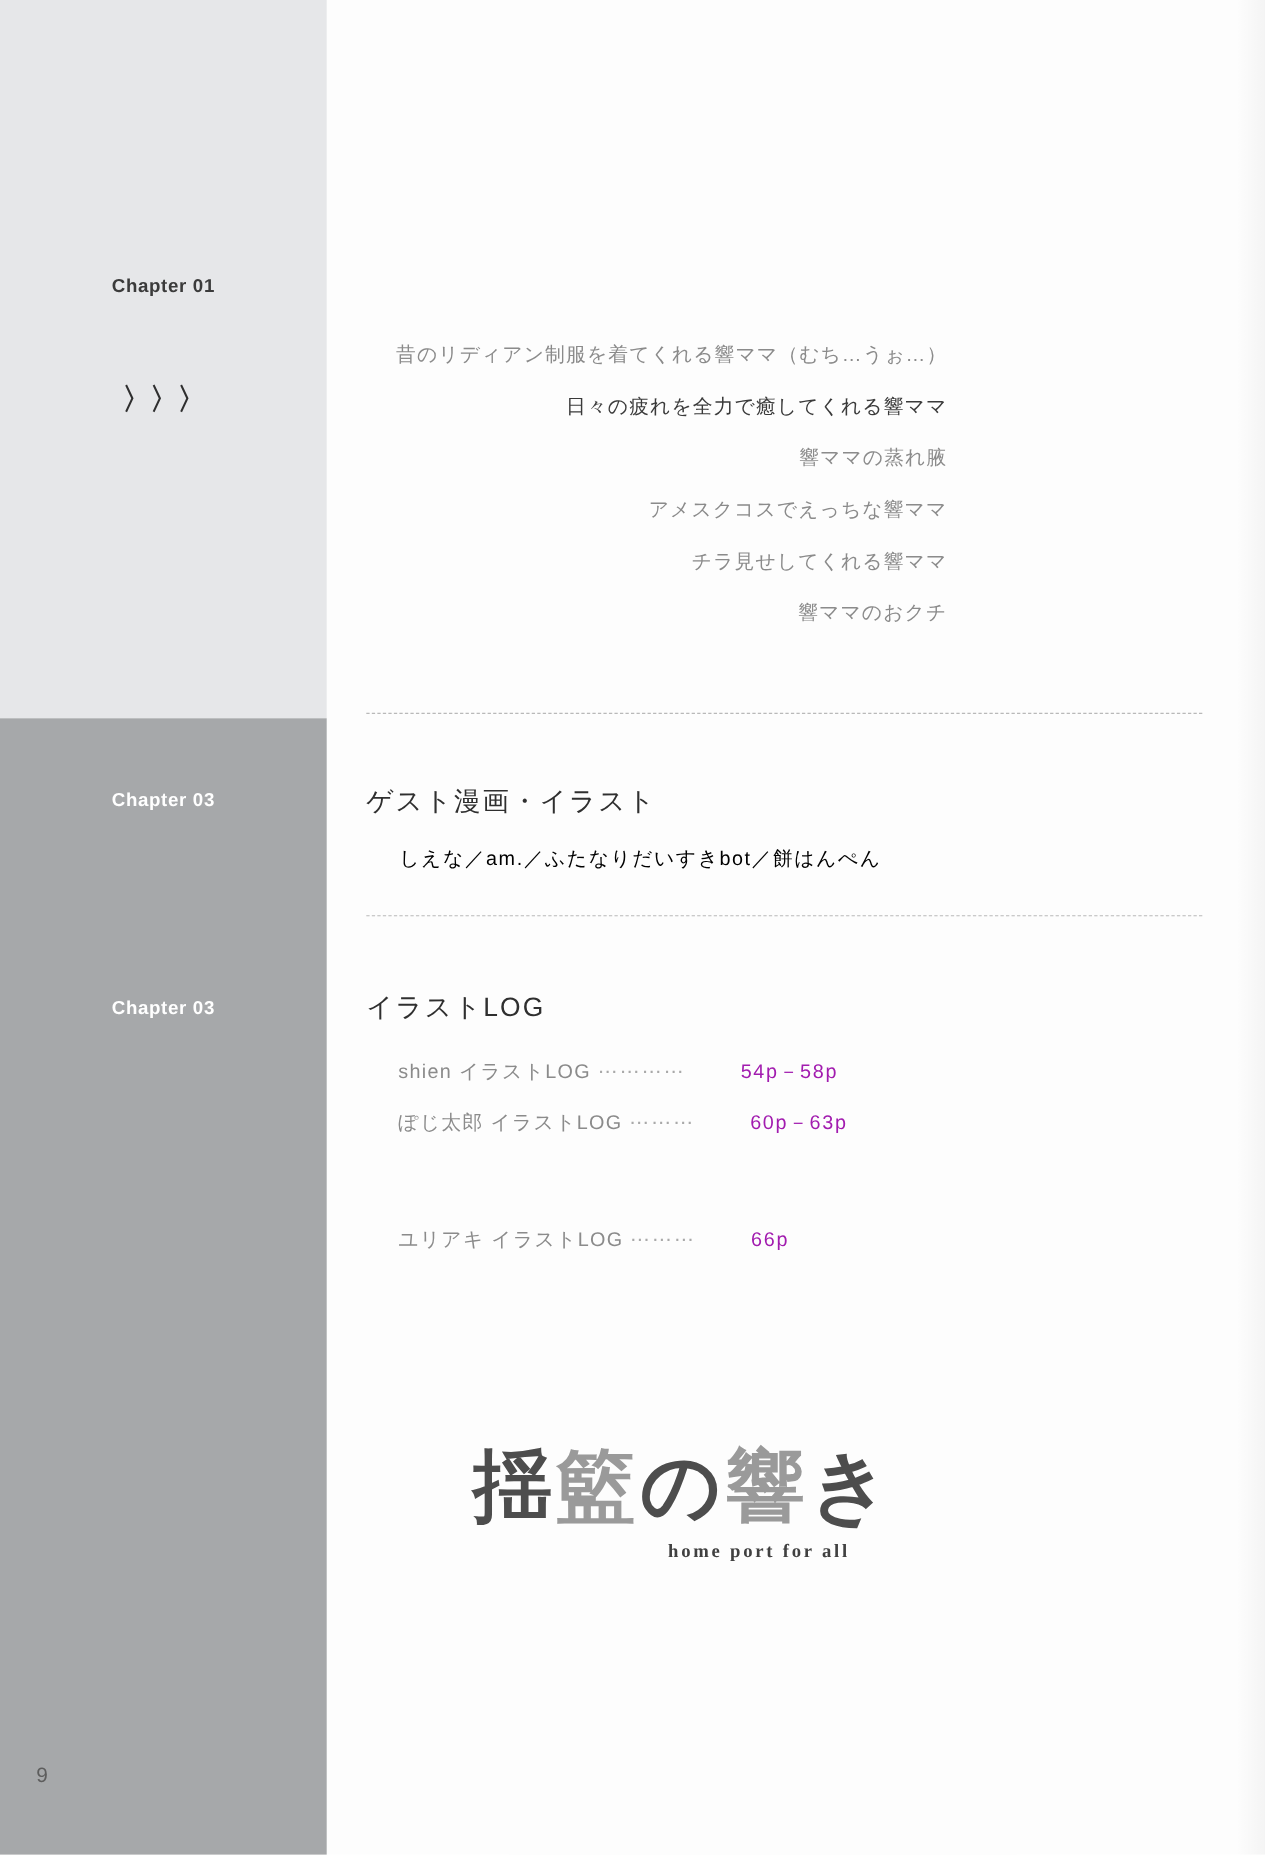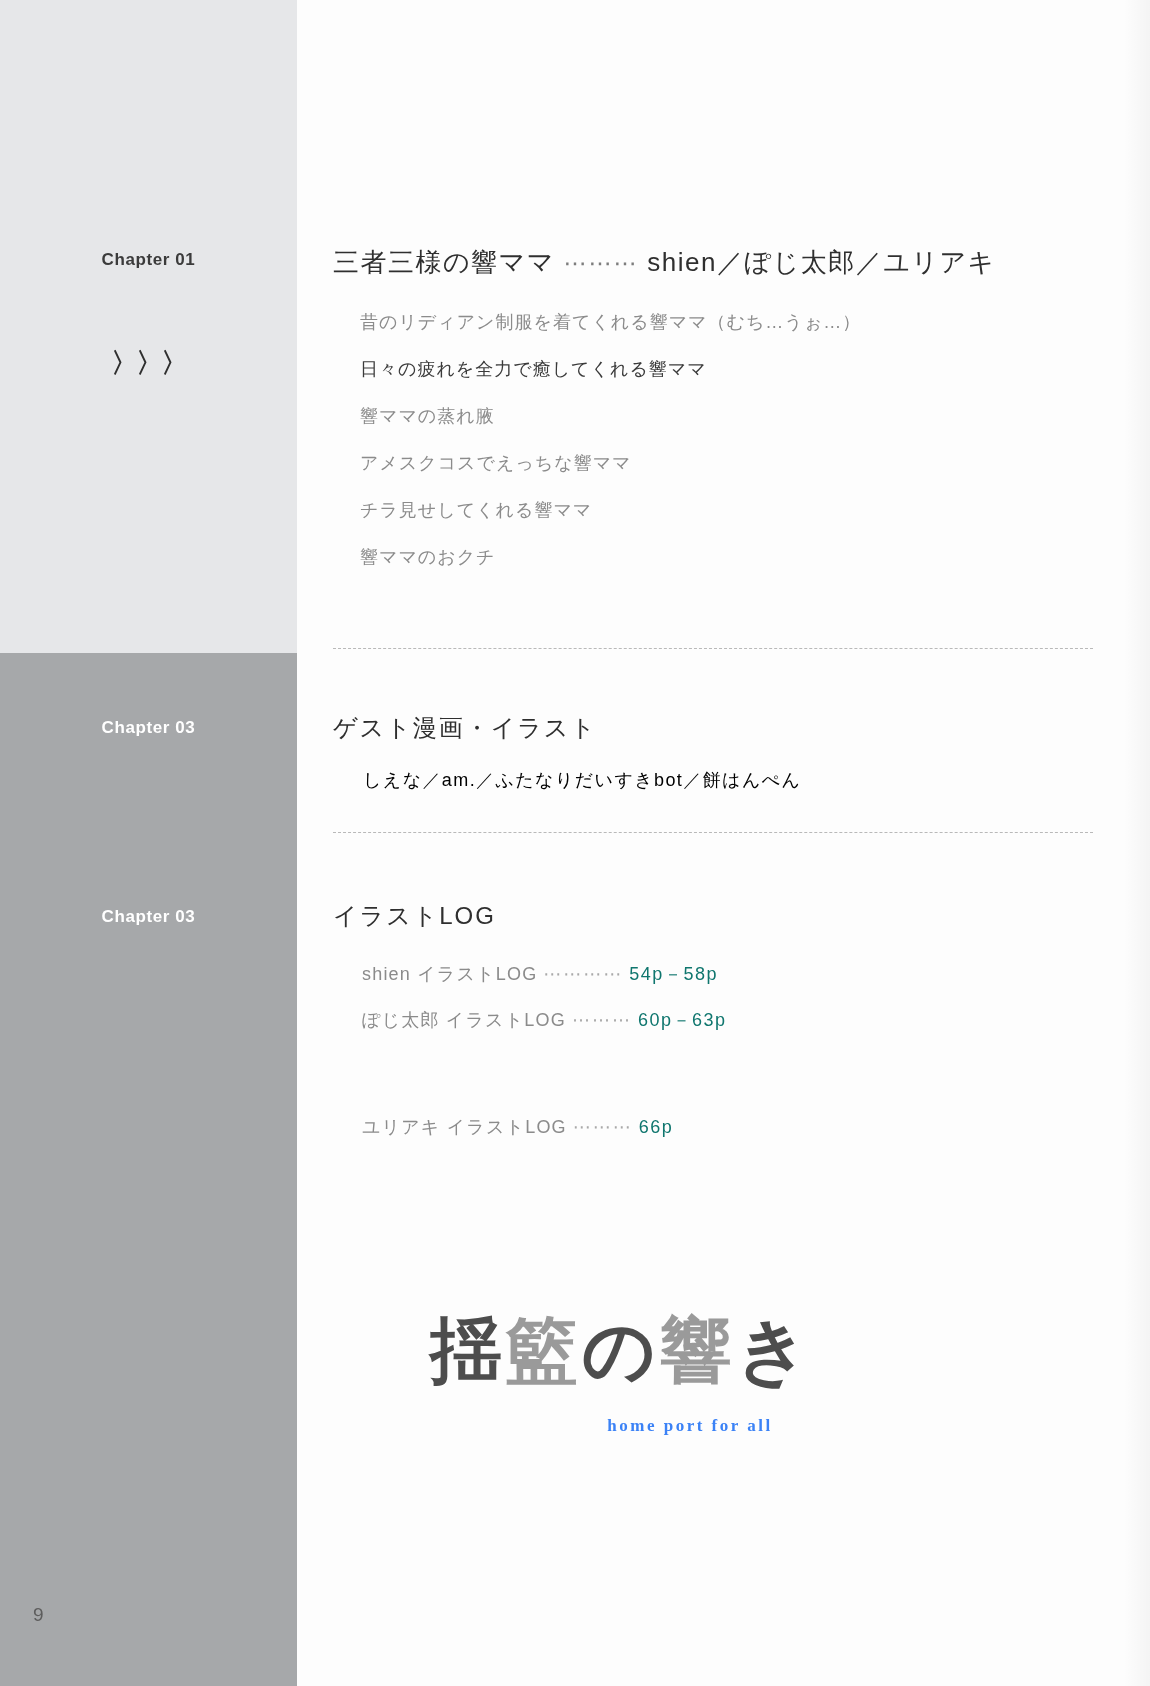--- a/index.html
+++ b/index.html
@@ -87,20 +87,21 @@
   }
   .ch-title .dots {
     color: #7d7d7d;
     letter-spacing: 2px;
     font-size: 23px;
   }
 
   .sub-list {
     position: absolute;
     left: 360px;
+    text-align: right;
   }
   .sub-item {
     font-size: 18px;
     color: #8b8b8b;
     letter-spacing: 1px;
     margin-bottom: 23px;
     white-space: nowrap;
   }
   .sub-item.strong {
     color: #3a3a3a;
@@ -130,22 +131,23 @@
     color: #8b8b8b;
     letter-spacing: 1.2px;
     white-space: nowrap;
   }
   .log-row .ldots {
     color: #a9a9a9;
     letter-spacing: 2px;
     margin: 0 6px;
   }
   .log-row .pg {
-    color: #0f766e;
+    color: #a21caf;
     letter-spacing: 1.5px;
+    margin-left: 44px;
   }
 
   
   .logo {
     position: absolute;
     left: 430px;
     top: 1300px;
     width: 520px;
     height: 170px;
   }
@@ -155,25 +157,25 @@
     color: #4d4d4d;
     letter-spacing: 4px;
     font-weight: 700;
     font-family: "DejaVu Sans", sans-serif;
     white-space: nowrap;
   }
   .logo-main .grey {
     color: #9a9a9a;
   }
   .logo-sub {
-    margin-top: 16px;
+    margin-top: 0;
     text-align: center;
     font-size: 17px;
     letter-spacing: 2.5px;
-    color: #3b82f6;
+    color: #404040;
     font-family: "Liberation Serif", serif;
     font-weight: 700;
   }
 
   .page-number {
     position: absolute;
     left: 33px;
     top: 1604px;
     font-size: 19px;
     color: #5d5d5d;
@@ -188,25 +190,20 @@
   <div class="band">
     <div class="band-top"></div>
     <div class="band-bottom"></div>
   </div>
 
   <div class="sheet-edge"></div>
 
   <div class="chapter-label" style="top:250px;">Chapter 01</div>
   <div class="chev" style="top:345px;">〉〉〉</div>
 
-  <div class="ch-title" style="left:333px; top:245px;">
-    <span>三者三様の響ママ</span>
-    <span class="dots">⋯⋯⋯</span>
-    <span>shien／ぽじ太郎／ユリアキ</span>
-  </div>
 
   <div class="sub-list" style="top:310px;">
     <div class="sub-item">昔のリディアン制服を着てくれる響ママ（むち…うぉ…）</div>
     <div class="sub-item strong">日々の疲れを全力で癒してくれる響ママ</div>
     <div class="sub-item">響ママの蒸れ腋</div>
     <div class="sub-item">アメスクコスでえっちな響ママ</div>
     <div class="sub-item">チラ見せしてくれる響ママ</div>
     <div class="sub-item">響ママのおクチ</div>
   </div>
 

